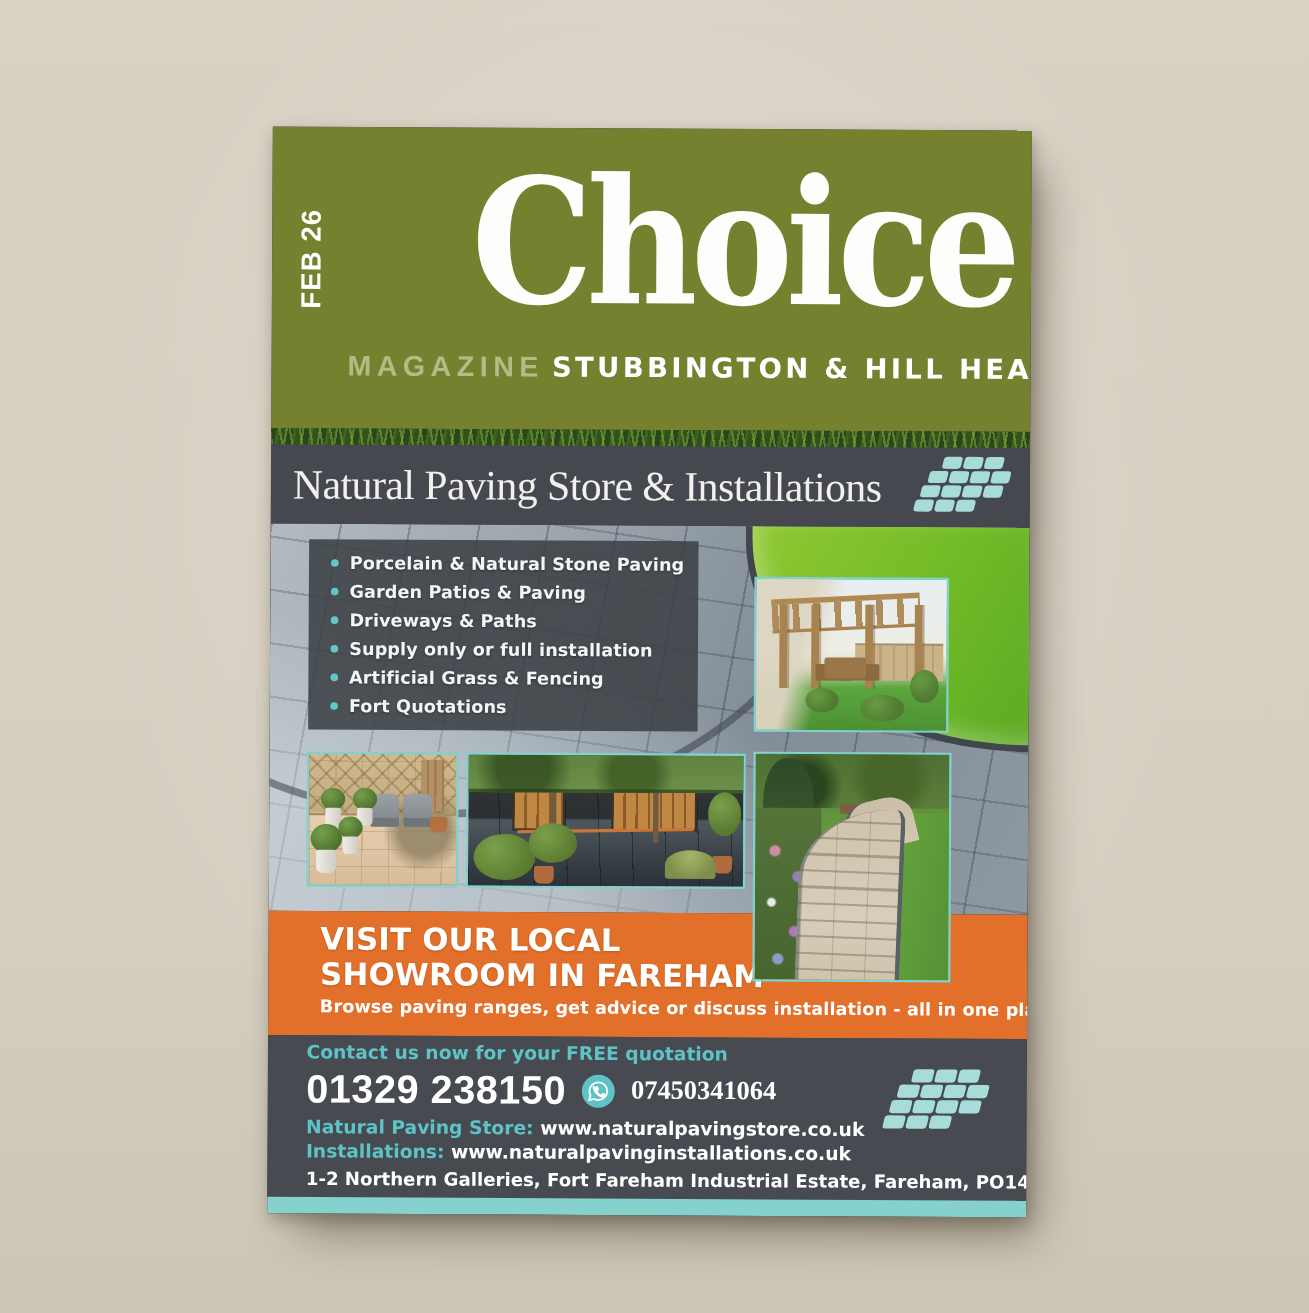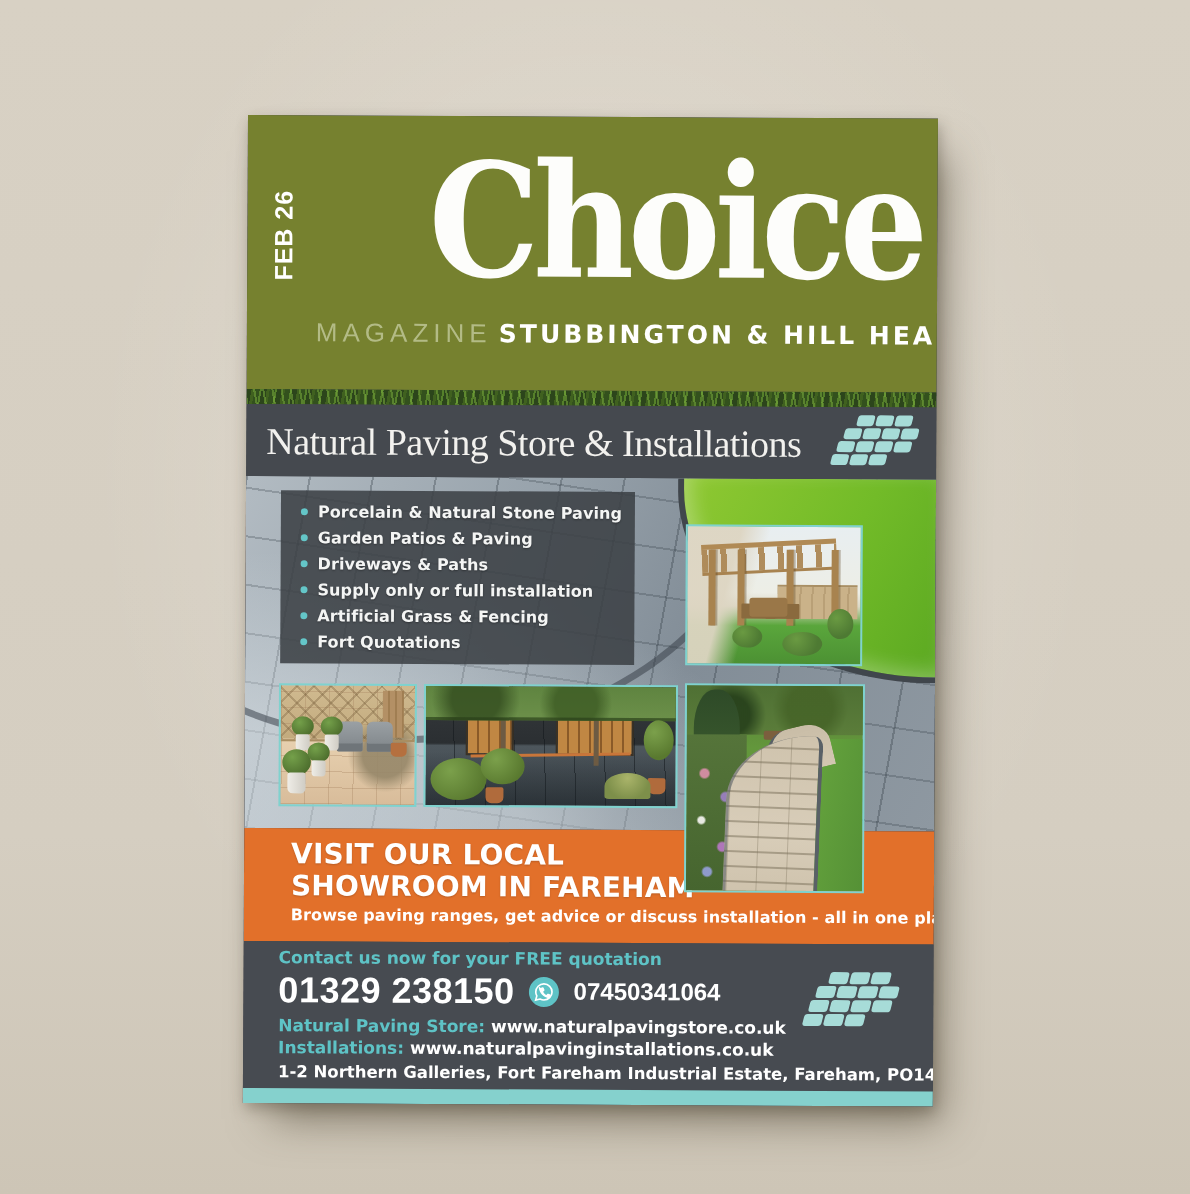--- a/index.html
+++ b/index.html
@@ -30,21 +30,21 @@
   .brand{
     position:absolute;left:103px;top:26px;width:650px;
     font-family:"DejaVu Serif", serif;font-weight:bold;
     font-size:158px;line-height:1;letter-spacing:-7px;color:#fdfdfb;
     text-align:center;transform:scaleX(0.88);
   }
   .masthead-subline{
     position:absolute;left:52px;top:203px;width:660px;
     text-align:center;font-size:26px;line-height:28px;white-space:nowrap;
   }
-  .masthead-subline .mag{color:#b3bb86;font-weight:400;letter-spacing:5px;margin-left:17px;}
+  .masthead-subline .mag{color:#b3bb86;font-weight:700;letter-spacing:5px;margin-left:17px;}
   .masthead-subline .area{color:#ffffff;font-weight:bold;letter-spacing:3px;font-family:"DejaVu Sans",sans-serif;font-size:25px;}
   
   .hedge{
     position:absolute;left:0;top:274px;width:690px;height:15px;
     background:
       repeating-linear-gradient(80deg, rgba(120,170,60,0.55) 0 2px, rgba(0,0,0,0) 2px 9px),
       repeating-linear-gradient(100deg, #2c451b 0 5px, #40611f 5px 8px, #33511d 8px 13px, #55802a 13px 15px);
   }
   
   .title-bar{
@@ -256,21 +256,21 @@
   .banner .sub{position:absolute;left:47px;top:77px;
     font-family:"DejaVu Sans",sans-serif;font-weight:bold;font-size:16px;color:#fff;
     letter-spacing:0.1px;white-space:nowrap;}
   
   .contact{position:absolute;left:0;top:826px;width:690px;height:147px;background:#474b51;}
   .contact .cta{position:absolute;left:35px;top:6px;
     color:#5ec3c6;font-family:"DejaVu Sans",sans-serif;font-weight:bold;font-size:17px;white-space:nowrap;}
   .phone-row{position:absolute;left:35px;top:28px;height:42px;display:flex;align-items:center;gap:14px;}
   .phone-main{color:#fff;font-weight:bold;font-size:36px;letter-spacing:0.5px;white-space:nowrap;
     font-family:"Liberation Sans",sans-serif;}
-  .phone-mobile{color:#fff;font-family:Liberation Sans, sans-serif;font-weight:bold;font-size:24px;white-space:nowrap;}
+  .phone-mobile{color:#fff;font-family:Liberation Serif, serif;font-weight:bold;font-size:24px;white-space:nowrap;}
   .url-line{position:absolute;left:35px;font-family:"DejaVu Sans",sans-serif;font-weight:bold;font-size:17px;white-space:nowrap;}
   .url-line .label{color:#5ec3c6;}
   .url-line .url{color:#ffffff;margin-left:6px;}
   .url-store{top:74px;}
   .url-install{top:96px;}
   .contact .address{position:absolute;left:35px;top:121px;color:#fff;
     font-family:"DejaVu Sans",sans-serif;font-weight:bold;font-size:16.5px;white-space:nowrap;}
   
   .teal-strip{position:absolute;left:0;top:973px;width:690px;height:15px;background:#85d1cd;}
 </style>

